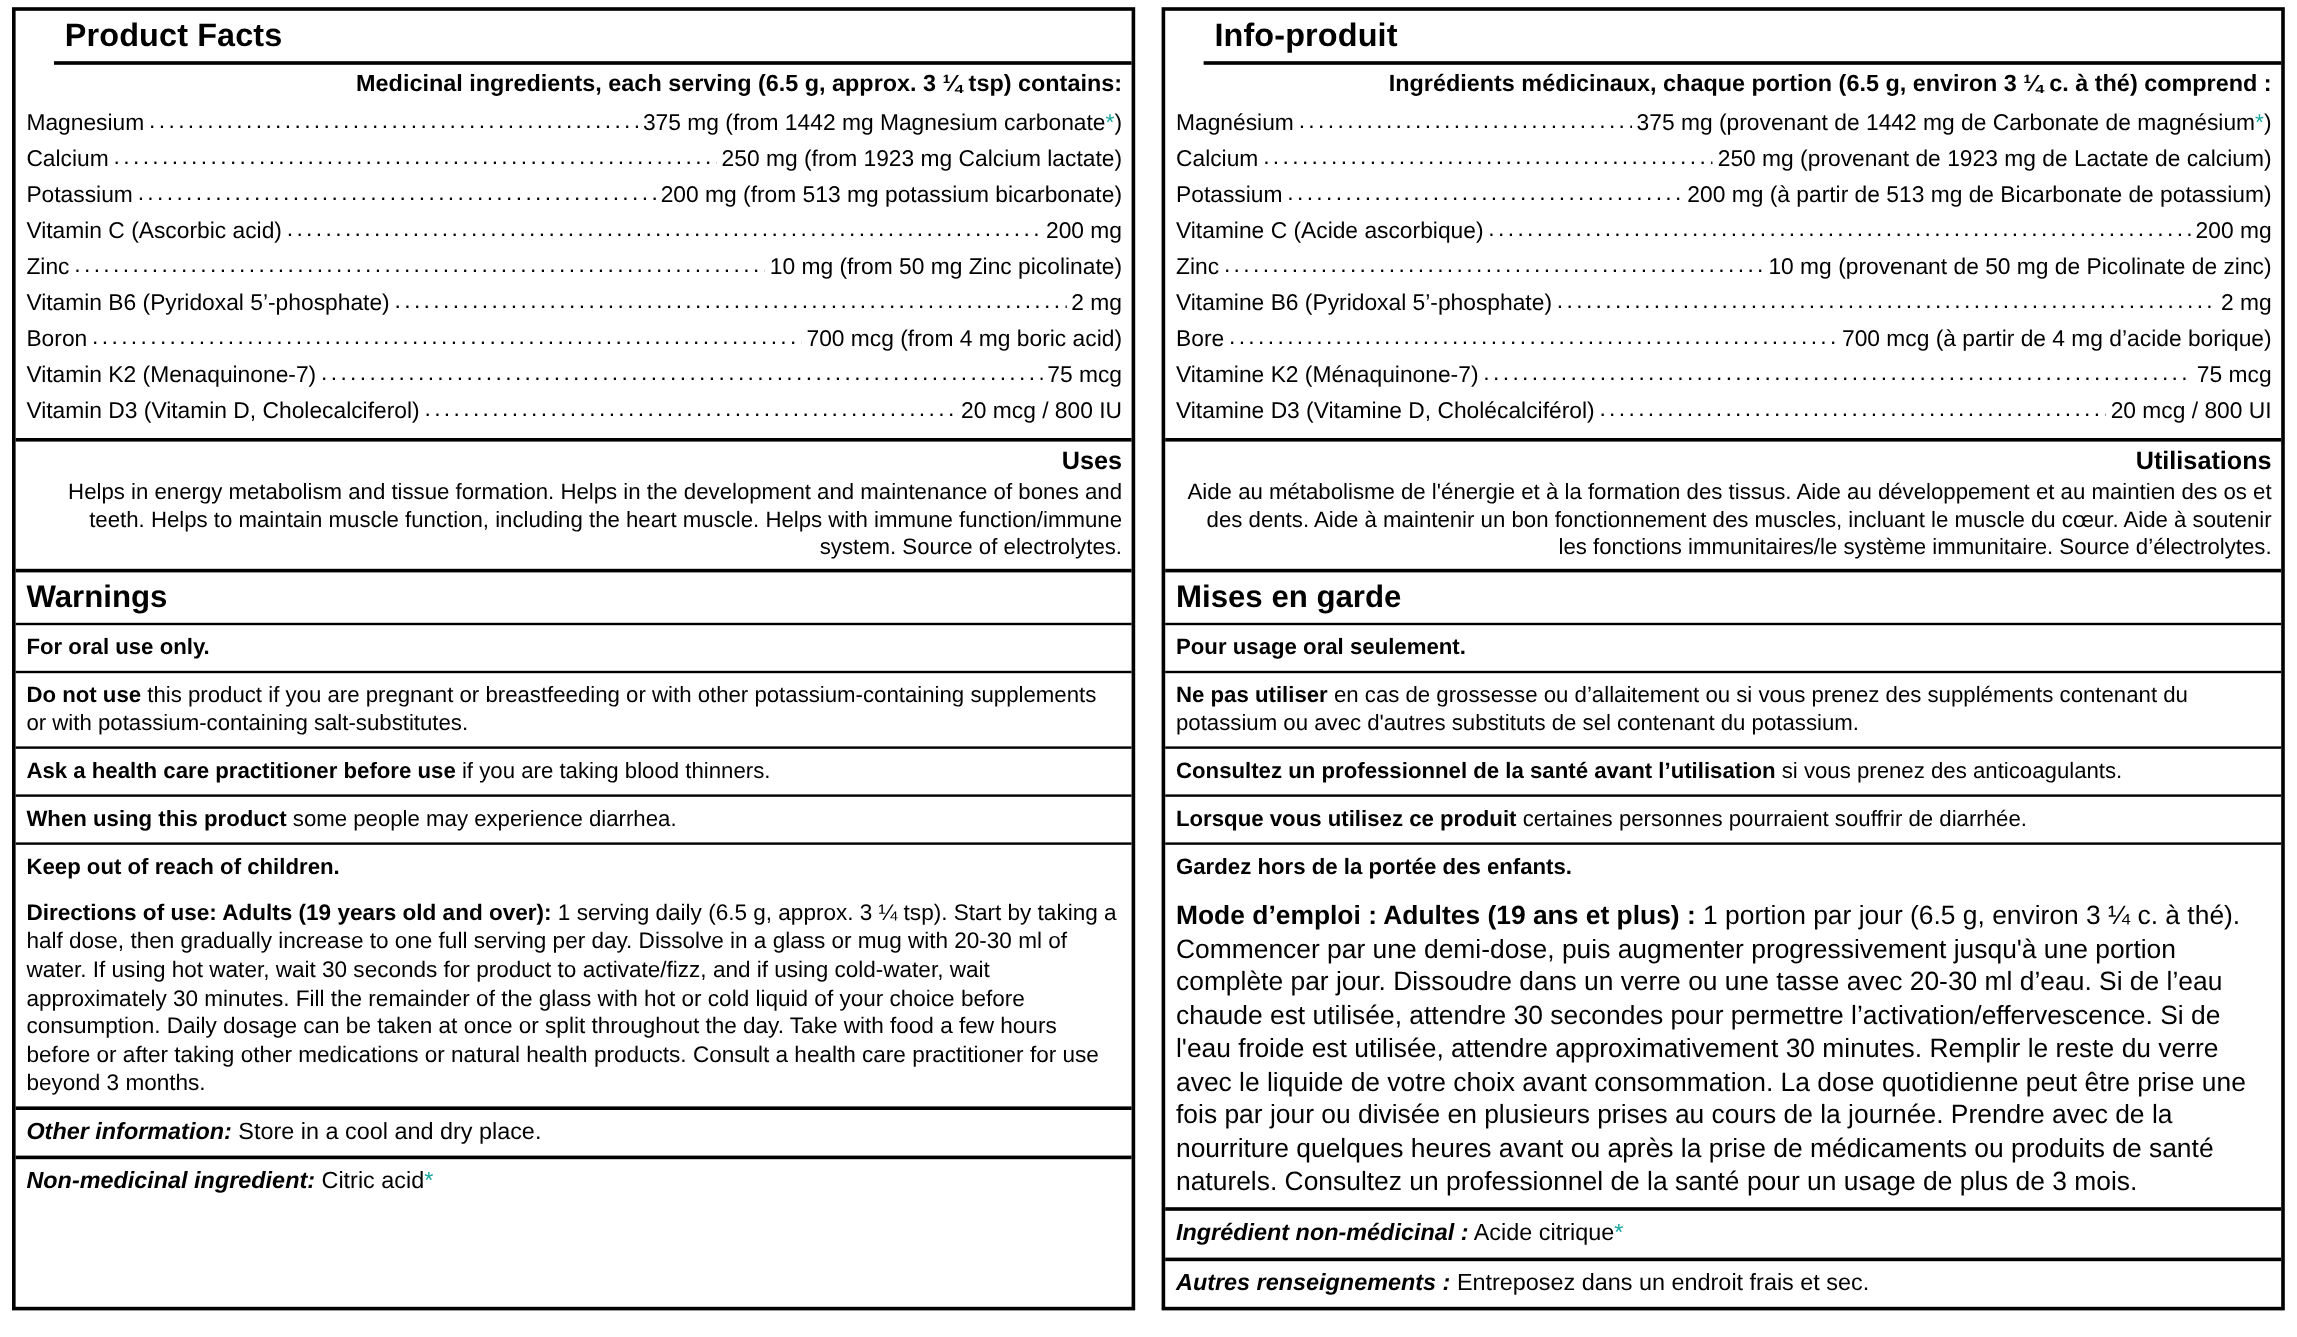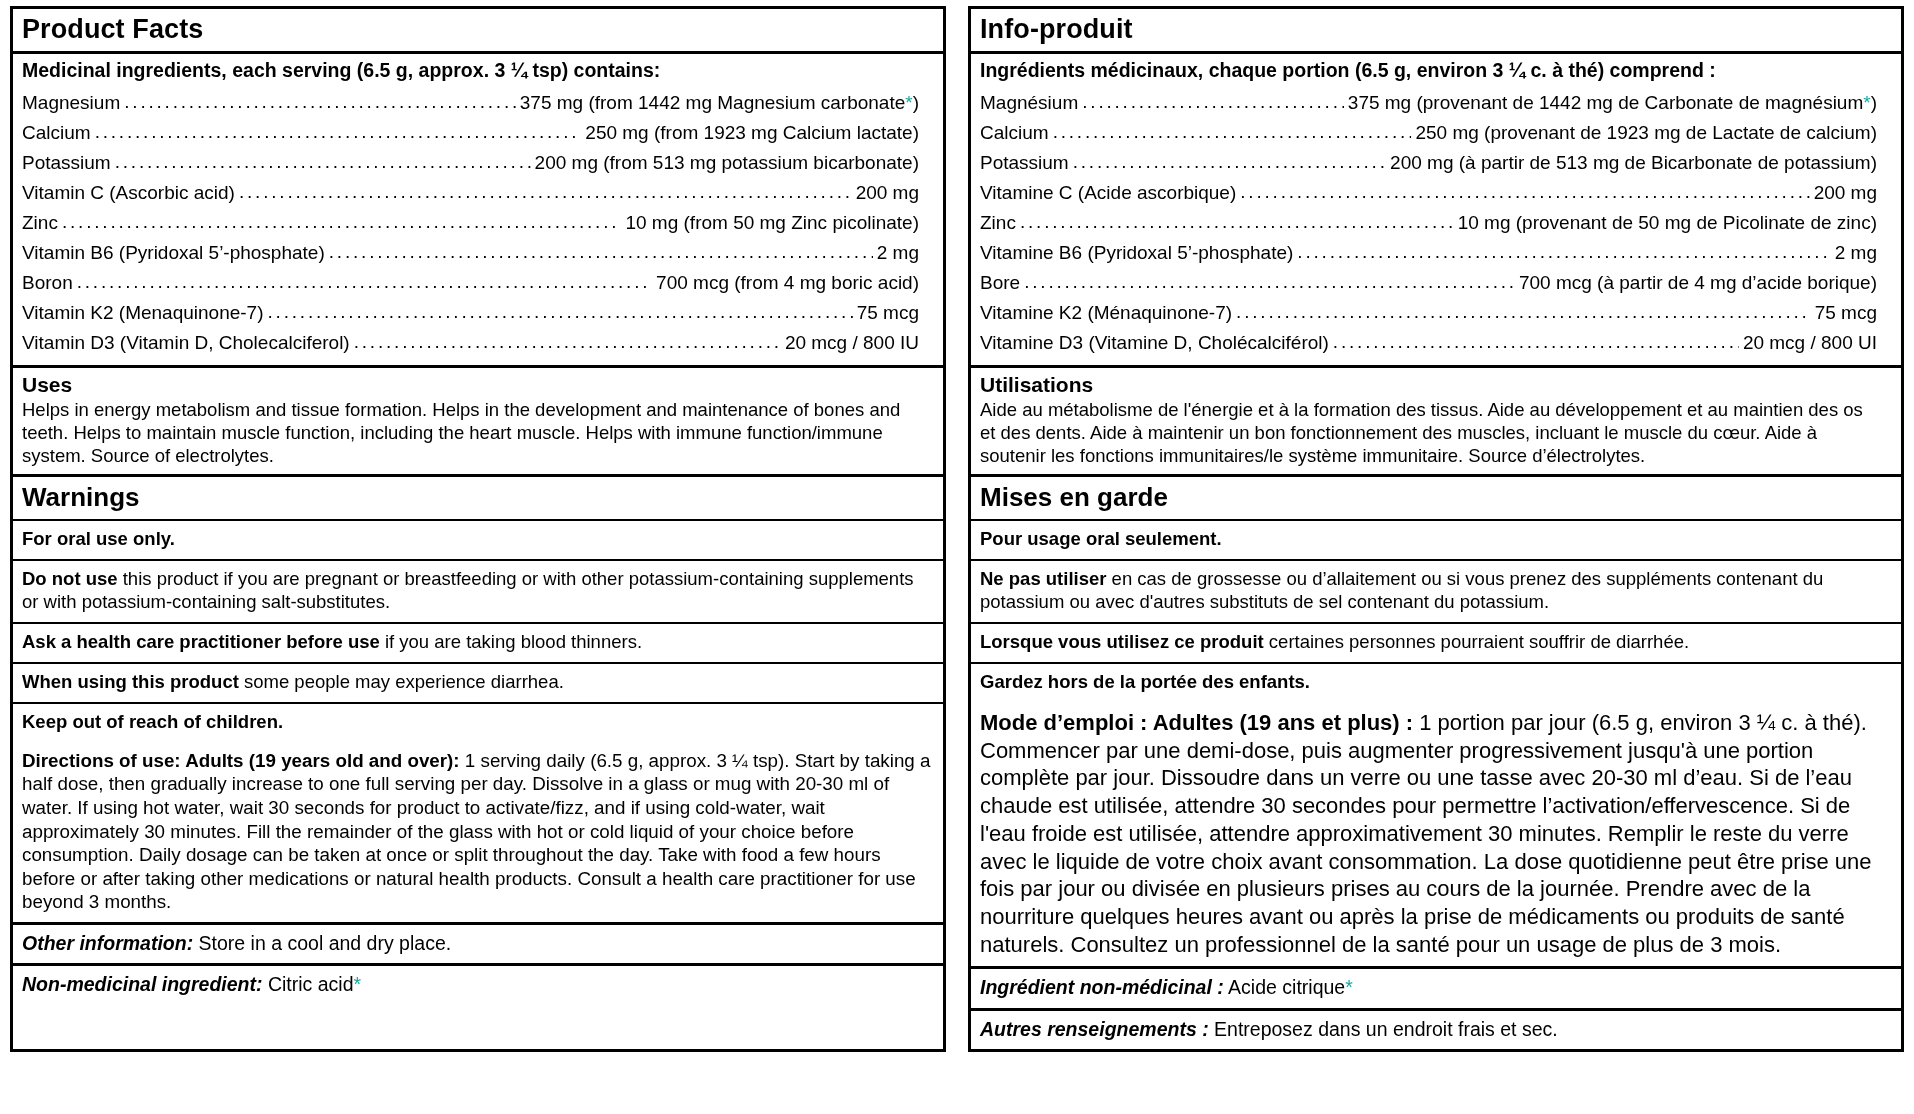--- a/index.html
+++ b/index.html
@@ -23,31 +23,33 @@
   }
   .panel {
     width: 936px;
     border: 3px solid #000;
     box-sizing: border-box;
     display: flex;
     flex-direction: column;
   }
   .sect {
     border-bottom: 3px solid #000;
-    padding: 5px 24px 7px 9px;
+    padding: 5px 8px 7px 9px;
+    text-align: right;
   }
   .sect:last-child { border-bottom: none; }
 
   .panel-title {
     font-size: 27px;
     font-weight: bold;
     letter-spacing: .1px;
     padding: 6px 9px 8px 9px;
     border-bottom: 3px solid #000;
     line-height: 1.05;
+    margin-left: 32px;
   }
   .ing-head {
     font-size: 19.5px;
     font-weight: bold;
     margin-bottom: 6px;
     line-height: 1.15;
   }
   .ing-row {
     display: flex;
     align-items: baseline;
@@ -256,20 +258,21 @@
     <div class="sect">
       <div class="head">Utilisations</div>
       <div class="body-text">Aide au métabolisme de l'énergie et à la formation des tissus. Aide au développement et au maintien des os et des dents. Aide à maintenir un bon fonctionnement des muscles, incluant le muscle du cœur. Aide à soutenir les fonctions immunitaires/le système immunitaire. Source d’électrolytes.</div>
     </div>
 
     <div>
       <div class="warn-title-only">Mises en garde</div>
       <div id="warn-right">
           <div class="warn-block"><b>Pour usage oral seulement.</b></div>
           <div class="warn-block"><b>Ne pas utiliser</b><span> en cas de grossesse ou d’allaitement ou si vous prenez des suppléments contenant du potassium ou avec d'autres substituts de sel contenant du potassium.</span></div>
+          <div class="warn-block"><b>Consultez un professionnel de la santé avant l’utilisation</b><span> si vous prenez des anticoagulants.</span></div>
           <div class="warn-block"><b>Lorsque vous utilisez ce produit</b><span> certaines personnes pourraient souffrir de diarrhée.</span></div>
           <div class="warn-block"><b>Gardez hors de la portée des enfants.</b></div>
         </div>
     </div>
 
     <div class="dir dir-fr">
       <b>Mode d’emploi : Adultes (19 ans et plus) :</b><span> 1 portion par jour (6.5 g, environ 3 ¼ c. à thé). Commencer par une demi-dose, puis augmenter progressivement jusqu'à une portion complète par jour. Dissoudre dans un verre ou une tasse avec 20-30 ml d’eau. Si de l’eau chaude est utilisée, attendre 30 secondes pour permettre l’activation/effervescence. Si de l'eau froide est utilisée, attendre approximativement 30 minutes. Remplir le reste du verre avec le liquide de votre choix avant consommation. La dose quotidienne peut être prise une fois par jour ou divisée en plusieurs prises au cours de la journée. Prendre avec de la nourriture quelques heures avant ou après la prise de médicaments ou produits de santé naturels. Consultez un professionnel de la santé pour un usage de plus de 3 mois.</span>
     </div>
 
     <div class="small-line">

